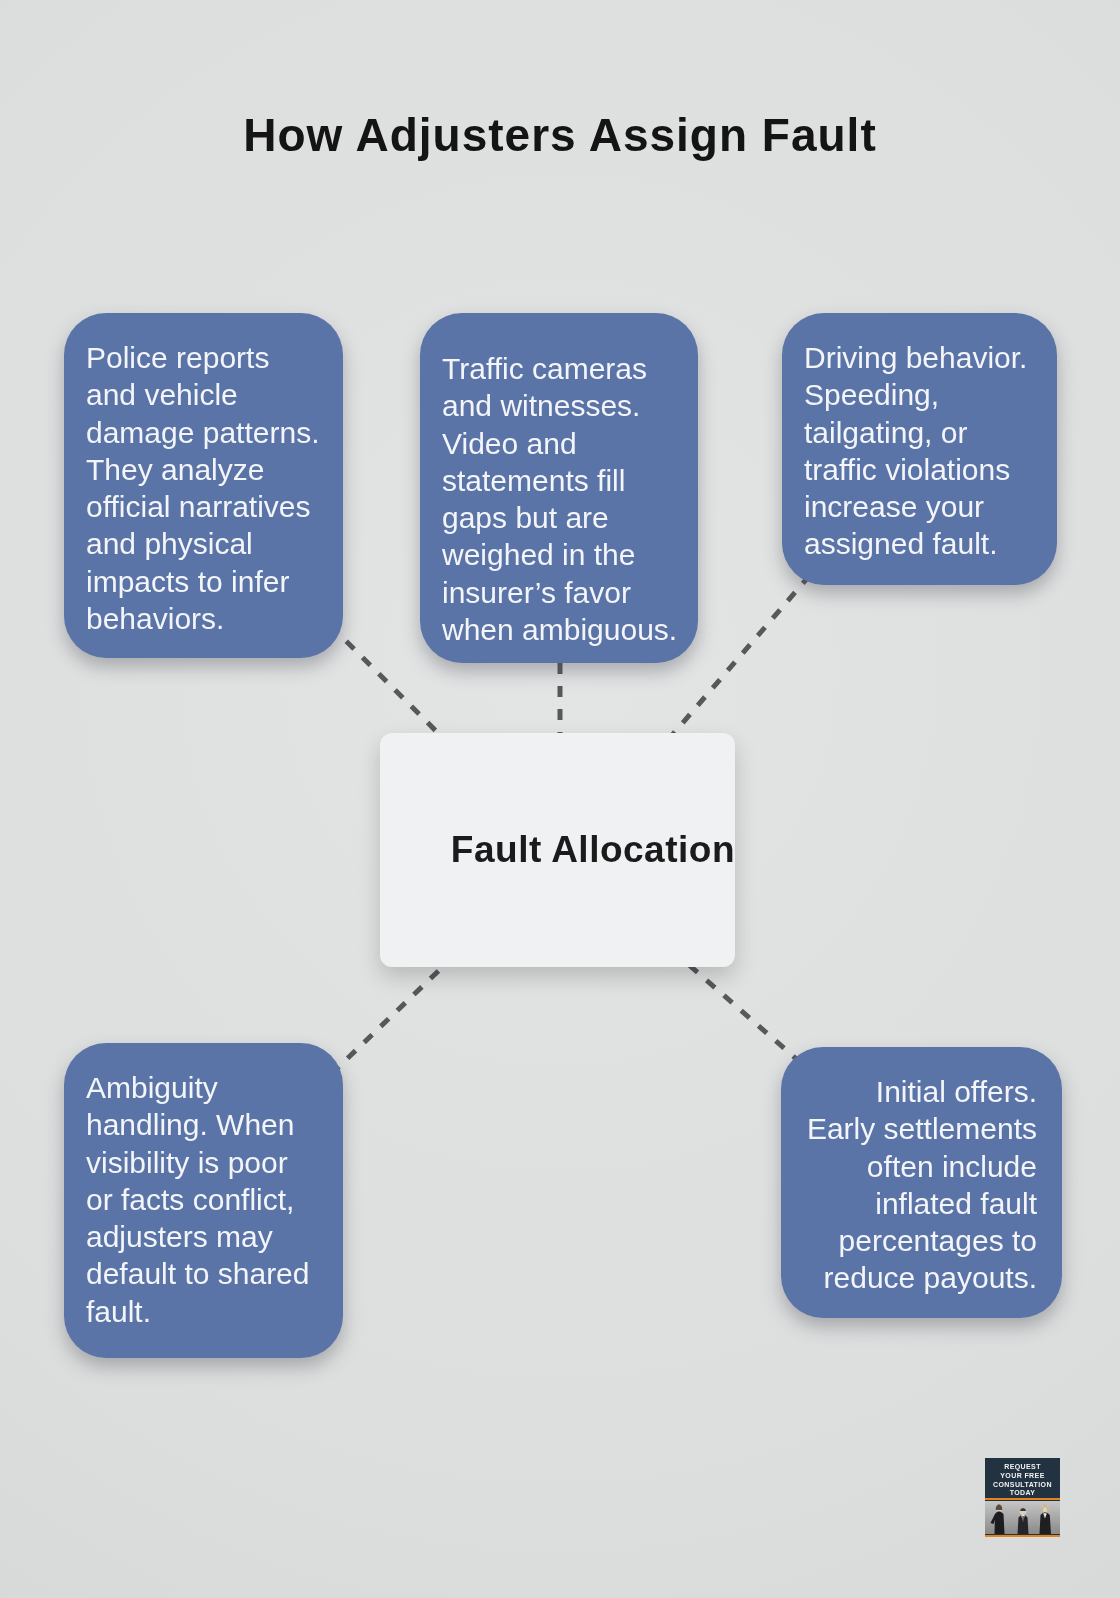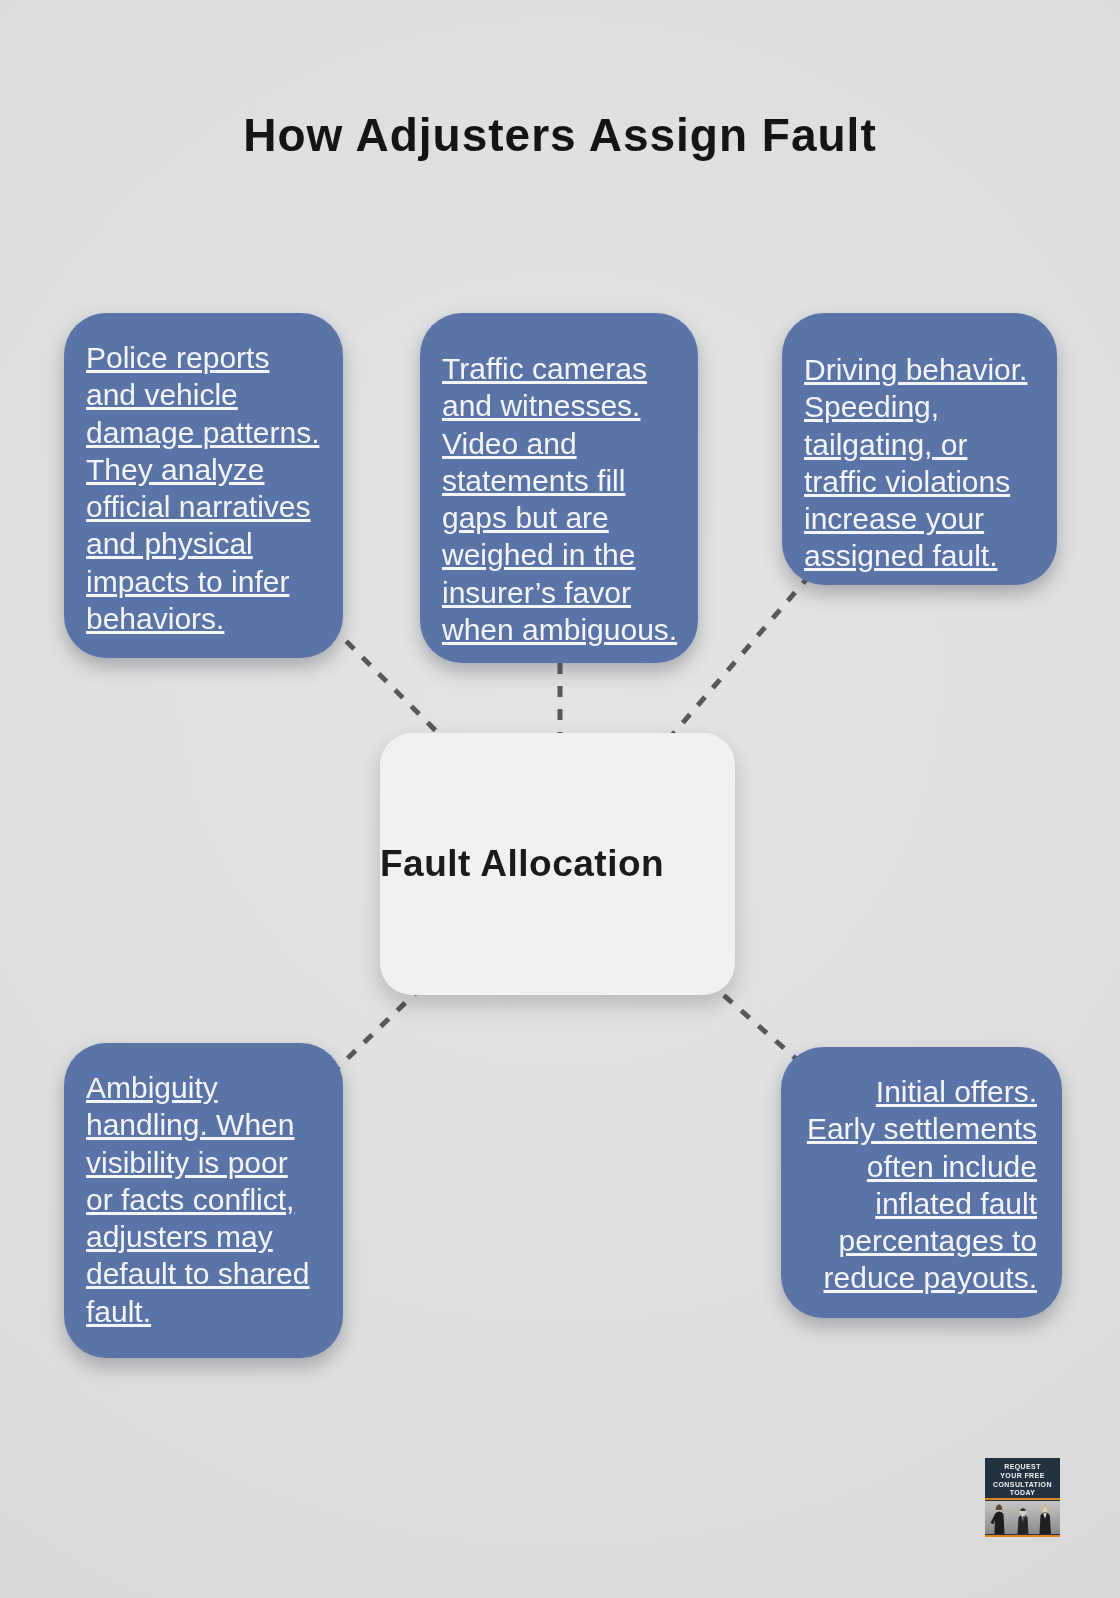--- a/index.html
+++ b/index.html
@@ -30,37 +30,37 @@
     stroke:var(--connector);stroke-width:5;stroke-dasharray:11 12;
   }
   .node{
     position:absolute;z-index:2;
     background:var(--node-fill);
     border-radius:42px;
     color:var(--node-text);
     font-size:30px;line-height:37.3px;
     box-shadow:0 9px 18px rgba(70,70,80,0.35);
   }
-  .node-text{display:block;text-decoration:underline;}
+  .node-text{display:block;}
   .node-top-left   {left:64px; top:313px; width:279px;height:345px;padding:26px 22px 0 22px;}
   .node-top-left   .node-text{width:236px;}
   .node-top-center {left:420px;top:313px; width:278px;height:350px;padding:37px 22px 0 22px;}
   .node-top-center .node-text{width:245px;}
-  .node-top-right  {left:782px;top:313px; width:275px;height:272px;padding:38px 22px 0 22px;}
+  .node-top-right  {left:782px;top:313px; width:275px;height:272px;padding:26px 22px 0 22px;}
   .node-top-right  .node-text{width:235px;}
   .node-bottom-left{left:64px; top:1043px;width:279px;height:315px;padding:26px 22px 15px 22px;}
   .node-bottom-left .node-text{width:230px;}
   .node-bottom-right{left:781px;top:1047px;width:281px;height:271px;padding:26px 23px 0 23px;}
   .node-bottom-right .node-text{width:233px;text-align:right;}
   .center-node{
     position:absolute;z-index:2;
-    left:380px;top:733px;width:355px;height:262px;
-    background:var(--center-fill);border-radius:32px;
+    left:380px;top:733px;width:355px;height:234px;
+    background:var(--center-fill);border-radius:12px;
     box-shadow:0 10px 22px rgba(0,0,0,0.18);
-    display:flex;align-items:center;justify-content:flex-start;
+    display:flex;align-items:center;justify-content:flex-end;
   }
   .center-label{
     font-size:37px;font-weight:bold;color:var(--center-text);letter-spacing:0.5px;
   }
   .cta-badge{
     position:absolute;z-index:3;left:985px;top:1458px;width:75px;height:79px;
     background:var(--badge-bg);cursor:pointer;
   }
   .cta-text{
     height:40px;padding-top:5px;

